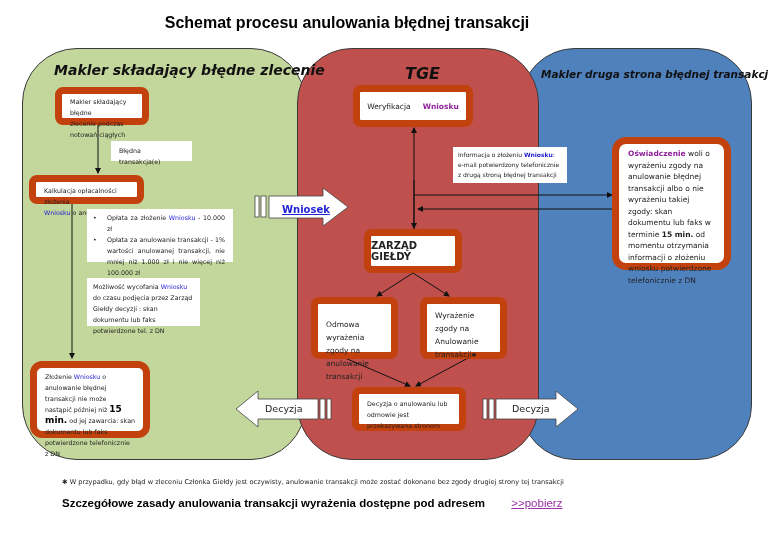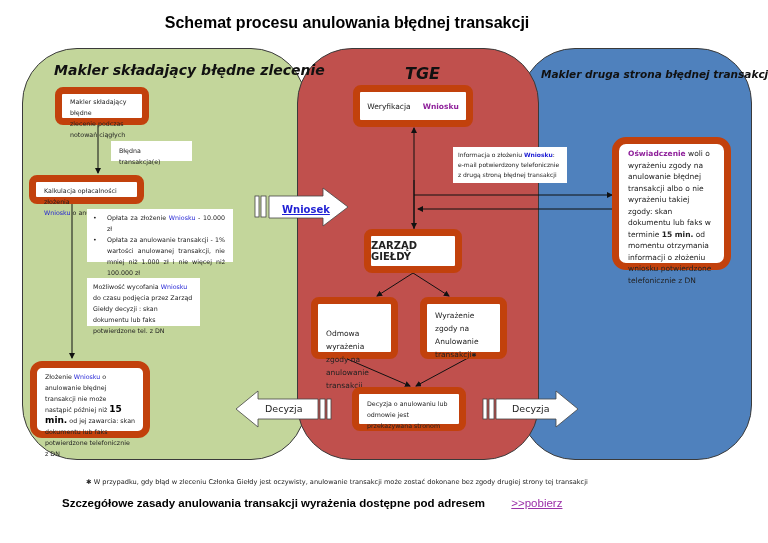--- a/index.html
+++ b/index.html
@@ -16,21 +16,21 @@
   #lane-blue-title { left:541px; top:68px; font-size:10.5px; }
   .box { position:absolute; background:#fff; border:7px solid #c2410c; border-radius:8px; font-family:"DejaVu Sans", sans-serif; font-size:6.3px; line-height:11px; color:#222; box-sizing:border-box;gap:12px; }
   .note { position:absolute; background:#fff; font-family:"DejaVu Sans", sans-serif; font-size:6.3px; line-height:11px; color:#222; box-sizing:border-box; }
   .hl { color:#1f1fd4; }
   .hlp { color:#8e1f9a; font-weight:bold; }
   .hlb { color:#1f1fd4; font-weight:bold; }
   .big { font-weight:bold; font-size:9px; color:#000; }
   svg#lines { position:absolute; left:0; top:0; }
   .arrow-label { position:absolute; font-family:"DejaVu Sans", sans-serif; font-size:9.5px; color:#222; }
   #wniosek-link { color:#1f1fd4; font-weight:bold; text-decoration:underline; font-size:10px; }
-  #footnote { left:62px; top:478px; font-family:"DejaVu Sans", sans-serif; font-size:6.6px; color:#222; white-space:nowrap;margin-left:24px; }
+  #footnote { left:62px; top:478px; font-family:"DejaVu Sans", sans-serif; font-size:6.6px; color:#222; white-space:nowrap; }
   #details { left:62px; top:497px; font-size:11.5px; font-weight:bold; white-space:nowrap; }
   #pobierz { color:#9b30a8; text-decoration:underline; font-weight:normal; margin-left:23px; }
 </style>
 </head>
 <body>
 
 <div id="title" class="abs">Schemat procesu anulowania błędnej transakcji</div>
 
 <div id="lane-green" class="lane"></div>
 <div id="lane-blue" class="lane"></div>
@@ -116,21 +116,21 @@
 </div>
 
 <div class="note" style="left:453px;top:147px;width:114px;height:36px;padding:3px 5px;font-size:6px;line-height:10px;">
   <span>Informacja  o złożeniu </span><span class="hlb">Wniosku</span><span>: e-mail potwierdzony telefonicznie z drugą stroną błędnej transakcji</span>
 </div>
 
 <div class="box" style="left:364px;top:229px;width:98px;height:44px;display:flex;align-items:center;justify-content:flex-end;font-weight:bold;font-size:10px;">
   <span>ZARZĄD GIEŁDY</span>
 </div>
 
-<div class="box" style="left:311px;top:297px;width:87px;height:62px;padding:23px 8px;font-size:7.5px;line-height:13px;">
+<div class="box" style="left:311px;top:297px;width:87px;height:62px;padding:14px 8px;font-size:7.5px;line-height:13px;">
   <span>Odmowa wyrażenia zgody na anulowanie transakcji</span>
 </div>
 
 <div class="box" style="left:420px;top:297px;width:87px;height:62px;padding:5px 8px;font-size:7.5px;line-height:13px;">
   <span>Wyrażenie zgody na Anulowanie transakcji</span><span style="font-size:6px;">✱</span>
 </div>
 
 <div class="box" style="left:352px;top:387px;width:114px;height:44px;padding:4px 8px;">
   <span>Decyzja o anulowaniu lub odmowie jest przekazywana stronom</span>
 </div>

